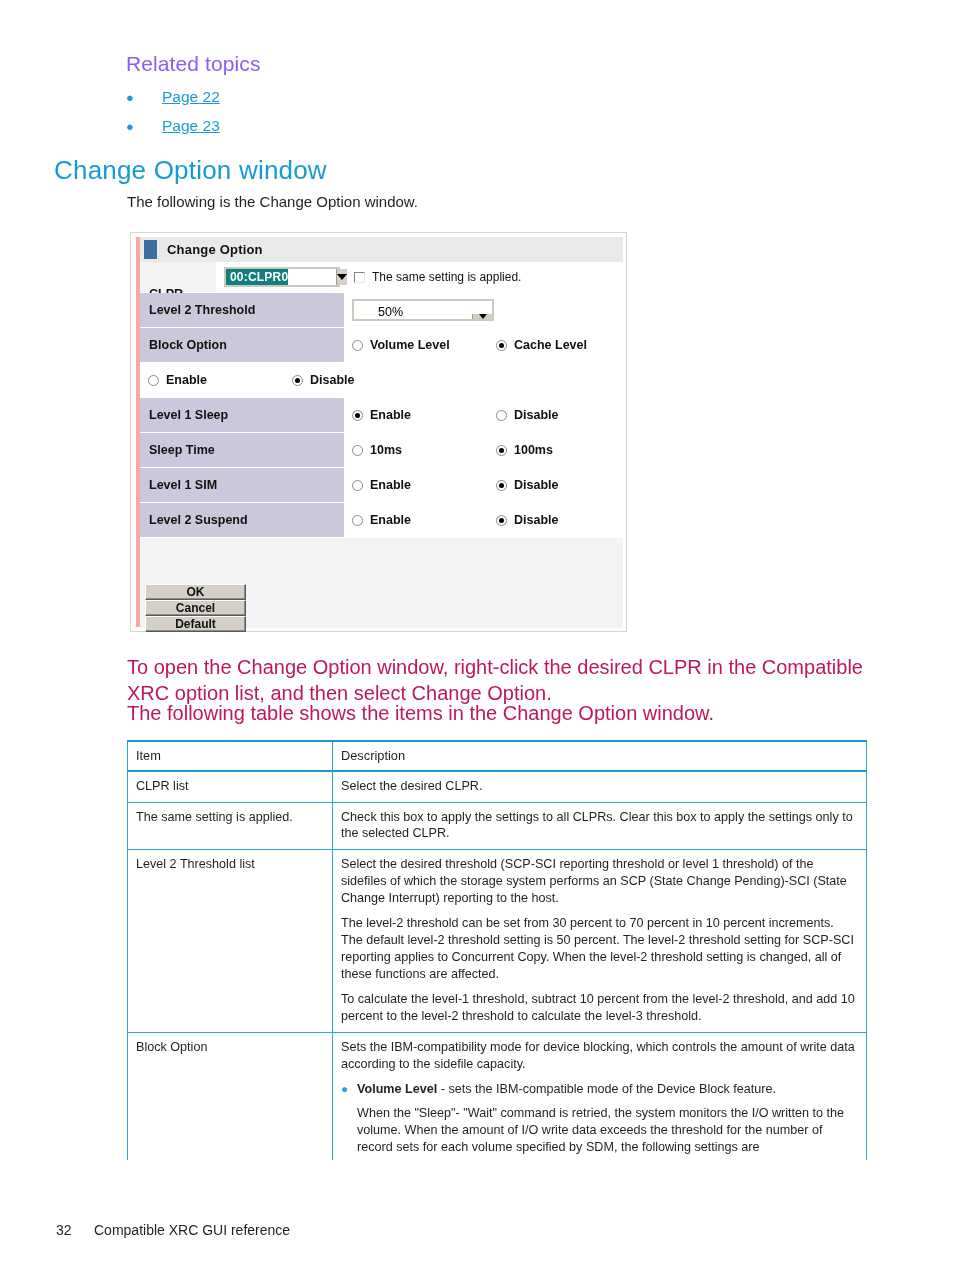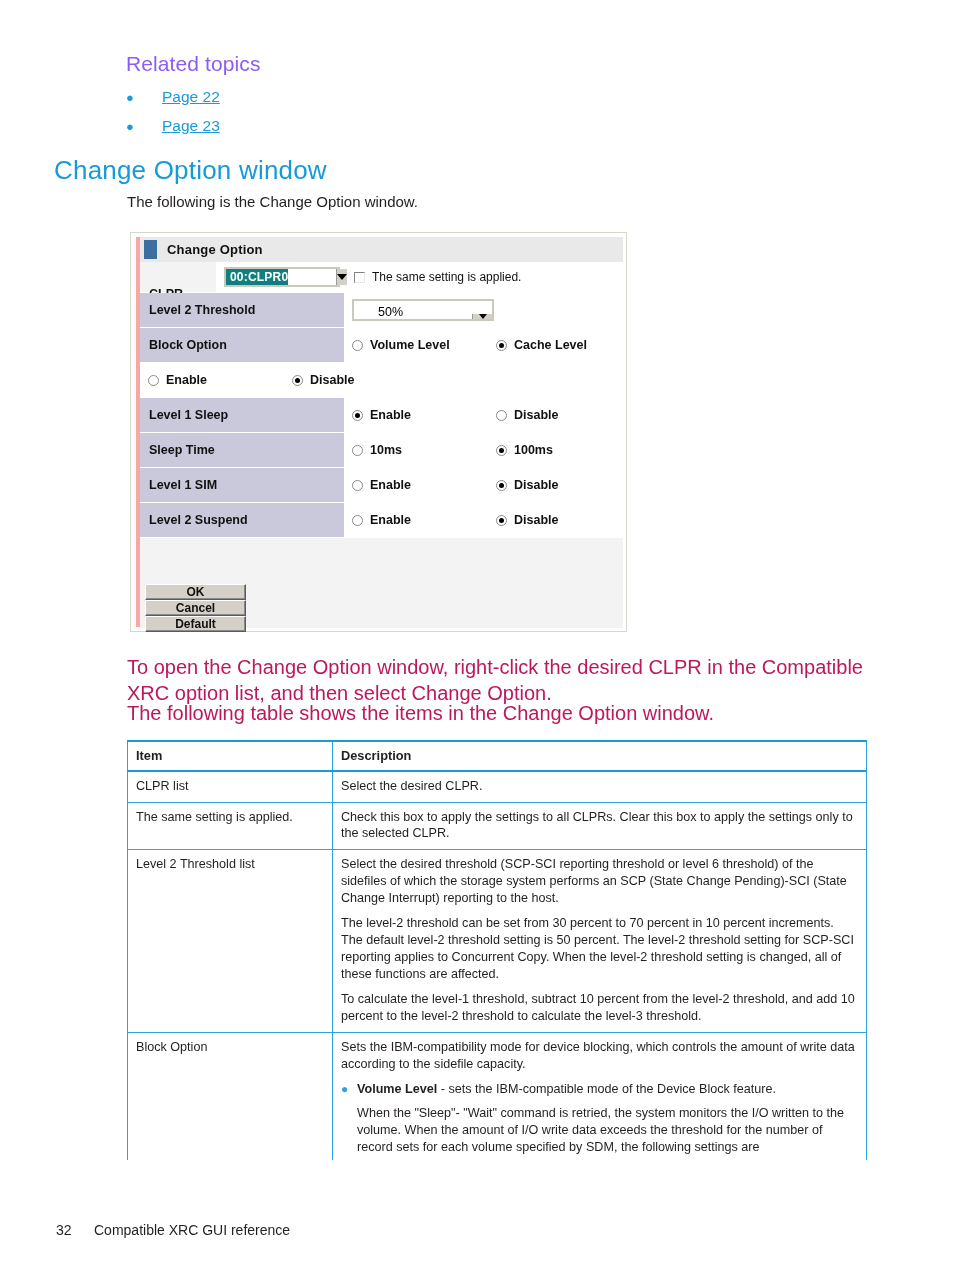--- a/index.html
+++ b/index.html
@@ -324,21 +324,21 @@
     border-right: 1px solid #2ba3dd;
     border-bottom: 1px solid #2ba3dd;
     padding: 6px 8px 7px 8px;
     vertical-align: top;
     text-align: left;
     line-height: 1.33;
   }
   .ref-table thead th {
     border-top: 2px solid #1b9ad6;
     border-bottom: 2px solid #1b9ad6;
-    font-weight: bold;
+    font-weight: normal;
     font-size: 12.8px;
     padding-top: 5px;
     padding-bottom: 6px;
   }
   .col-item { width: 188px; }
   .cell-p { margin: 0 0 9px 0; }
   .cell-p:last-child { margin-bottom: 0; }
   .cell-bullet {
     display: flex;
     margin: 0 0 7px 0;
@@ -560,21 +560,21 @@
       </tr>
       <tr>
         <td class="col-item">The same setting is applied.</td>
         <td>
           <p class="cell-p">Check this box to apply the settings to all CLPRs. Clear this box to apply the settings only to the selected CLPR.</p>
         </td>
       </tr>
       <tr>
         <td class="col-item">Level 2 Threshold list</td>
         <td>
-          <p class="cell-p">Select the desired threshold (SCP-SCI reporting threshold or level 6 threshold) of the sidefiles of which the storage system performs an SCP (State Change Pending)-SCI (State Change Interrupt) reporting to the host.</p>
+          <p class="cell-p">Select the desired threshold (SCP-SCI reporting threshold or level 1 threshold) of the sidefiles of which the storage system performs an SCP (State Change Pending)-SCI (State Change Interrupt) reporting to the host.</p>
           <p class="cell-p">The level-2 threshold can be set from 30 percent to 70 percent in 10 percent increments. The default level-2 threshold setting is 50 percent. The level-2 threshold setting for SCP-SCI reporting applies to Concurrent Copy. When the level-2 threshold setting is changed, all of these functions are affected.</p>
           <p class="cell-p">To calculate the level-1 threshold, subtract 10 percent from the level-2 threshold, and add 10 percent to the level-2 threshold to calculate the level-3 threshold.</p>
         </td>
       </tr>
       <tr>
         <td class="col-item">Block Option</td>
         <td>
           <p class="cell-p">Sets the IBM-compatibility mode for device blocking, which controls the amount of write data according to the sidefile capacity.</p>
           <div class="cell-bullet">
             <span class="bdot">●</span>

